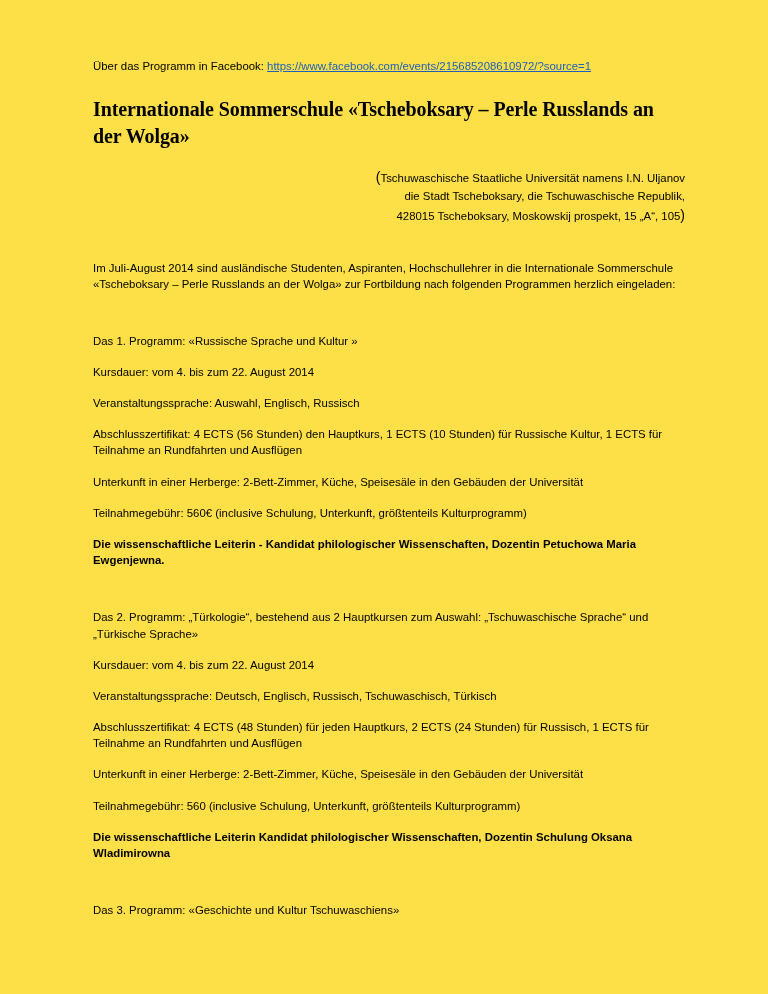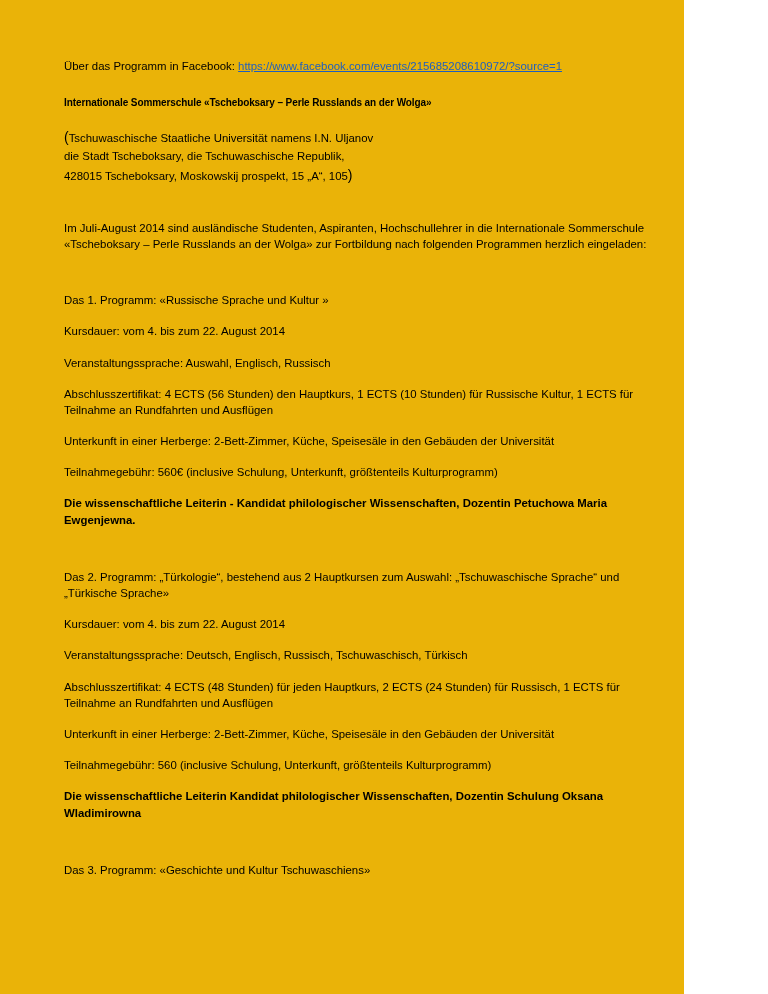--- a/index.html
+++ b/index.html
@@ -9,54 +9,56 @@
   }
   body {
     width: 768px;
     height: 994px;
     font-family: "Liberation Sans", sans-serif;
     color: #000000;
     overflow: hidden;
   }
   .page {
     position: relative;
-    width: 684px;
+    width: 768px;
     height: 994px;
-    background: #eab308;
+    background: #fde047;
     box-sizing: border-box;
-    padding: 58px 70px 0 64px;
+    padding: 58px 70px 0 93px;
   }
   .doc-body {
     width: 592px;
     font-size: 11.4px;
     line-height: 1.42;
   }
   p {
     margin: 0 0 15px 0;
   }
   .line-facebook {
     font-size: 11.4px;
     margin-bottom: 22px;
   }
   .link {
     color: #1f5fbf;
     text-decoration: underline;
     word-break: break-all;
   }
   h1.title {
-    font-size: 10px;
+    font-size: 20px;
     font-weight: bold;
     margin: 0 0 17px 0;
     line-height: 1.35;
     letter-spacing: -0.1px;
+    font-family: Liberation Serif, serif;
   }
   .affiliation {
+    text-align: right;
     font-size: 11.4px;
     line-height: 1.5;
-    margin: 0 8px 34px 0;
+    margin: 0 0 34px 0;
   }
   .affiliation .paren {
     font-size: 14px;
   }
   .intro {
     margin-bottom: 40px;
   }
   .bold {
     font-weight: bold;
   }

